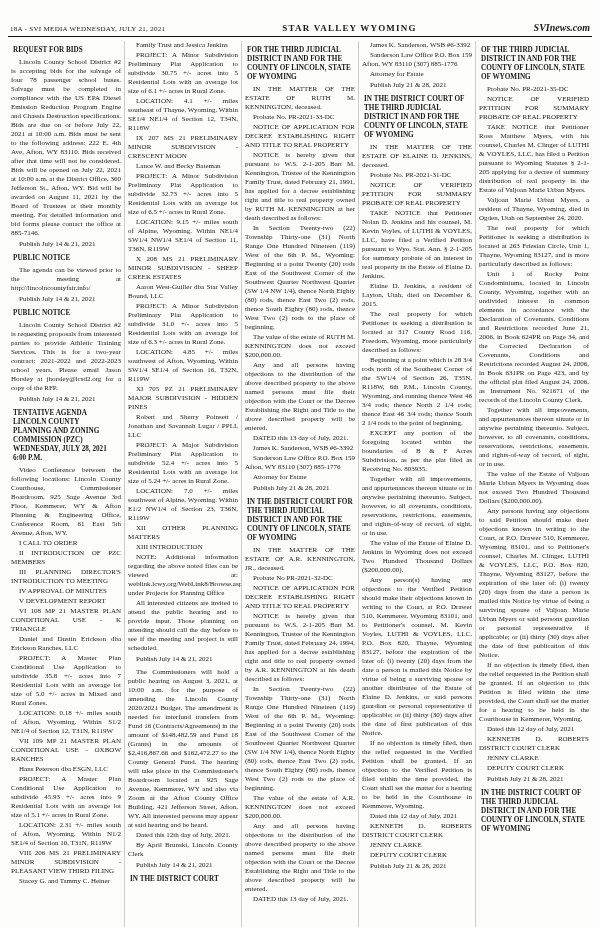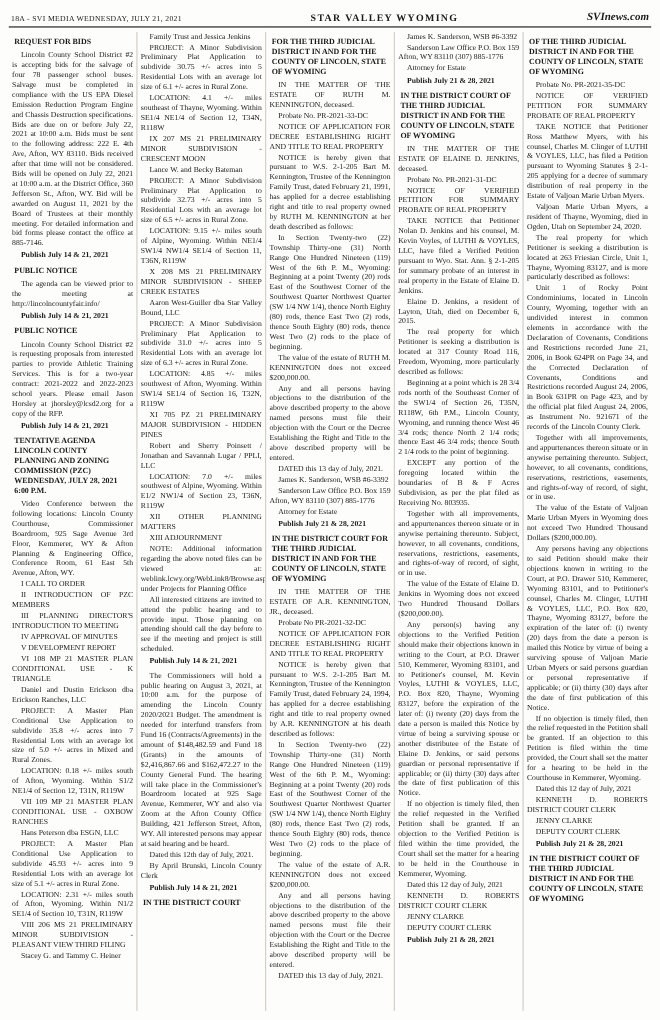--- a/index.html
+++ b/index.html
@@ -8,28 +8,28 @@
     box-sizing:border-box;padding:8px 8px 4px;
     font-family:"Liberation Serif","DejaVu Serif",serif;color:#1a1a1a;
     overflow:hidden;
   }
   .header{
     display:flex;justify-content:space-between;align-items:flex-end;
     border-bottom:1.5px solid #111;padding:2px 2px 3px;
   }
   .hl{font-size:7px;letter-spacing:.3px;}
   .hc{font-size:9px;font-weight:bold;letter-spacing:1.2px;}
-  .hr{font-size:10px;font-weight:bold;font-style:italic;}
+  .hr{font-size:10px;font-weight:bold;font-style:italic;margin-top:12px;}
   .columns{display:flex;margin-top:4px;height:890px;}
   .col{flex:1 1 0;padding:0 3px;overflow:hidden;height:100%;}
   .col+.col{border-left:1px solid #cfccc5;}
   .blk{font-size:7px;line-height:9px;}
   .p{text-align:justify;text-indent:8px;margin:0 0 1px;}
   .h{font-weight:bold;text-align:left;margin:5px 2px 3px;font-size:7.2px;line-height:9px;}
-  .pub{font-weight:bold;text-indent:8px;margin:2px 0 4px;}
+  .pub{font-weight:normal;text-indent:8px;margin:2px 0 4px;}
 </style>
 </head>
 <body>
 
 <div class="page">
   <div class="header">
     <div class="hl">18A - SVI MEDIA  WEDNESDAY, JULY 21, 2021</div>
     <div class="hc">STAR VALLEY WYOMING</div>
     <div class="hr">SVInews.com</div>
   </div>
@@ -69,23 +69,24 @@
         <div class="blk p">IX 207 MS 21 PRELIMINARY MINOR SUBDIVISION - CRESCENT MOON</div>
         <div class="blk p">Lance W. and Becky Bateman</div>
         <div class="blk p">PROJECT: A Minor Subdivision Preliminary Plat Application to subdivide 32.73 +/- acres into 5 Residential Lots with an average lot size of 6.5 +/- acres in Rural Zone.</div>
         <div class="blk p">LOCATION: 9.15 +/- miles south of Alpine, Wyoming. Within NE1/4 SW1/4 NW1/4 SE1/4 of Section 11, T36N, R119W</div>
         <div class="blk p">X 208 MS 21 PRELIMINARY MINOR SUBDIVISION - SHEEP CREEK ESTATES</div>
         <div class="blk p">Aaron West-Guiller dba Star Valley Bound, LLC</div>
         <div class="blk p">PROJECT: A Minor Subdivision Preliminary Plat Application to subdivide 31.0 +/- acres into 5 Residential Lots with an average lot size of 6.3 +/- acres in Rural Zone.</div>
         <div class="blk p">LOCATION: 4.85 +/- miles southwest of Afton, Wyoming. Within SW1/4 SE1/4 of Section 16, T32N, R119W</div>
         <div class="blk p">XI 705 PZ 21 PRELIMINARY MAJOR SUBDIVISION - HIDDEN PINES</div>
         <div class="blk p">Robert and Sherry Poinsett / Jonathan and Savannah Lugar / PPLI, LLC</div>
+        <div class="blk p">PROJECT: A Major Subdivision Preliminary Plat Application to subdivide 52.4 +/- acres into 5 Residential Lots with an average lot size of 5.24 +/- acres in Rural Zone.</div>
         <div class="blk p">LOCATION: 7.0 +/- miles southwest of Alpine, Wyoming. Within E1/2 NW1/4 of Section 23, T36N, R119W</div>
         <div class="blk p">XII OTHER PLANNING MATTERS</div>
-        <div class="blk p">XIII ADJOURNMENT</div>
+        <div class="blk p">XIII INTRODUCTION</div>
         <div class="blk p">NOTE: Additional information regarding the above noted files can be viewed at: weblink.lcwy.org/WebLink8/Browse.aspx under Projects for Planning Office</div>
         <div class="blk p">All interested citizens are invited to attend the public hearing and to provide input. Those planning on attending should call the day before to see if the meeting and project is still scheduled.</div>
         <div class="blk pub">Publish July 14 &amp; 21, 2021</div>
         <div class="blk p">The Commissioners will hold a public hearing on August 3, 2021, at 10:00 a.m. for the purpose of amending the Lincoln County 2020/2021 Budget. The amendment is needed for interfund transfers from Fund 16 (Contracts/Agreements) in the amount of $148,482.59 and Fund 18 (Grants) in the amounts of $2,416,867.66 and $162,472.27 to the County General Fund. The hearing will take place in the Commissioner's Boardroom located at 925 Sage Avenue, Kemmerer, WY and also via Zoom at the Afton County Office Building, 421 Jefferson Street, Afton, WY. All interested persons may appear at said hearing and be heard.</div>
         <div class="blk p">Dated this 12th day of July, 2021.</div>
         <div class="blk p">By April Brunski, Lincoln County Clerk</div>
         <div class="blk pub">Publish July 14 &amp; 21, 2021</div>
         <div class="blk h">IN THE DISTRICT COURT</div>
       </div>
       <div class="col">

